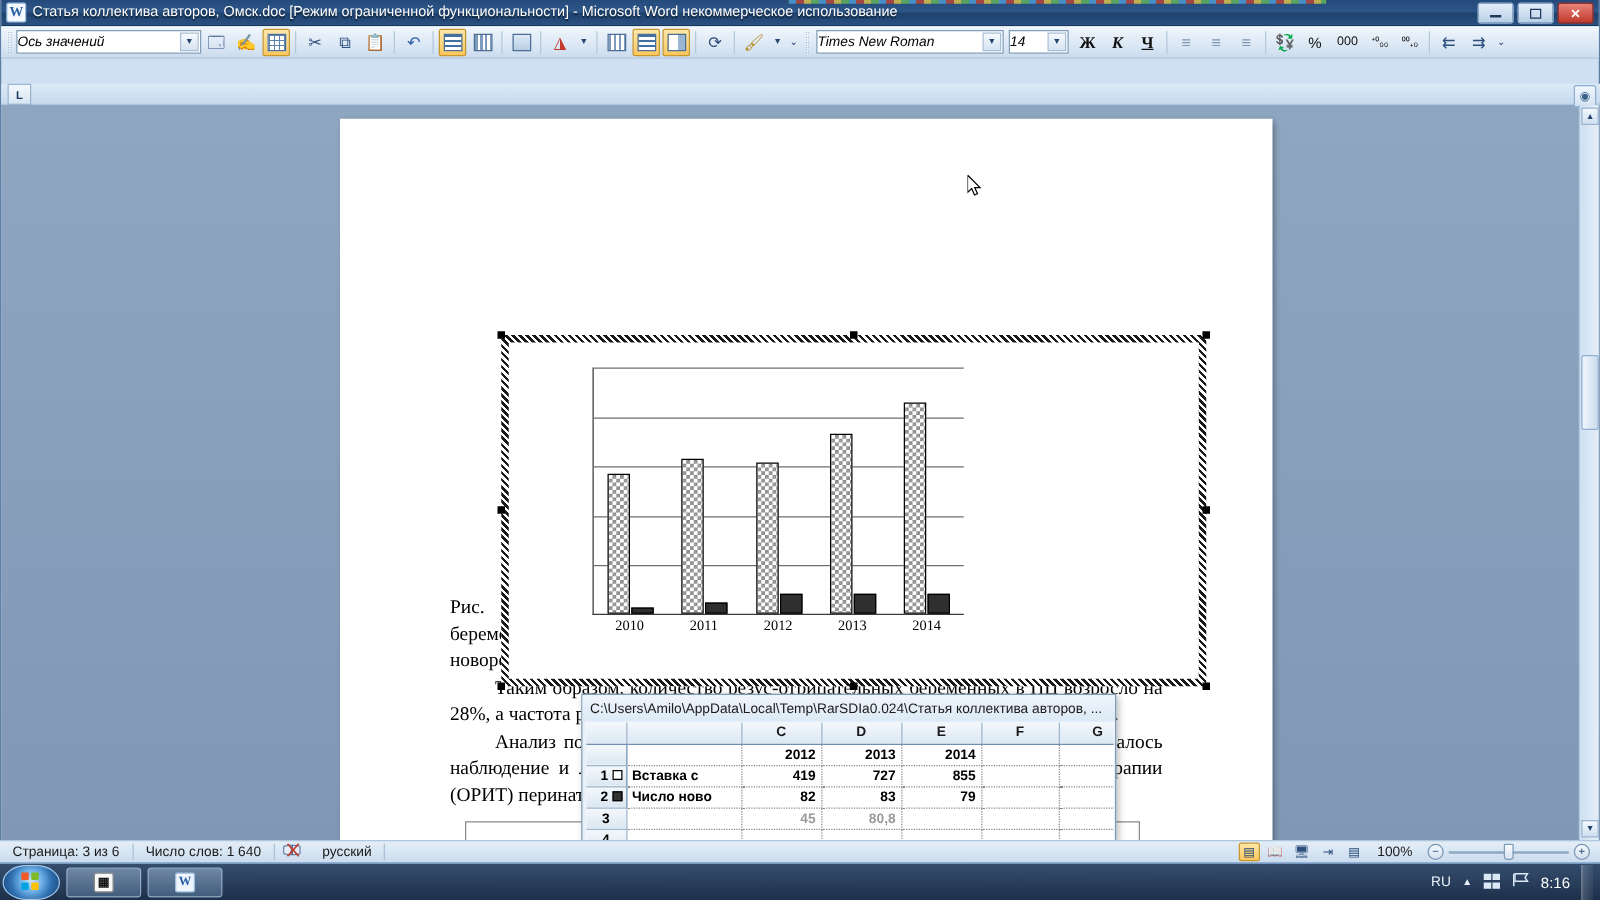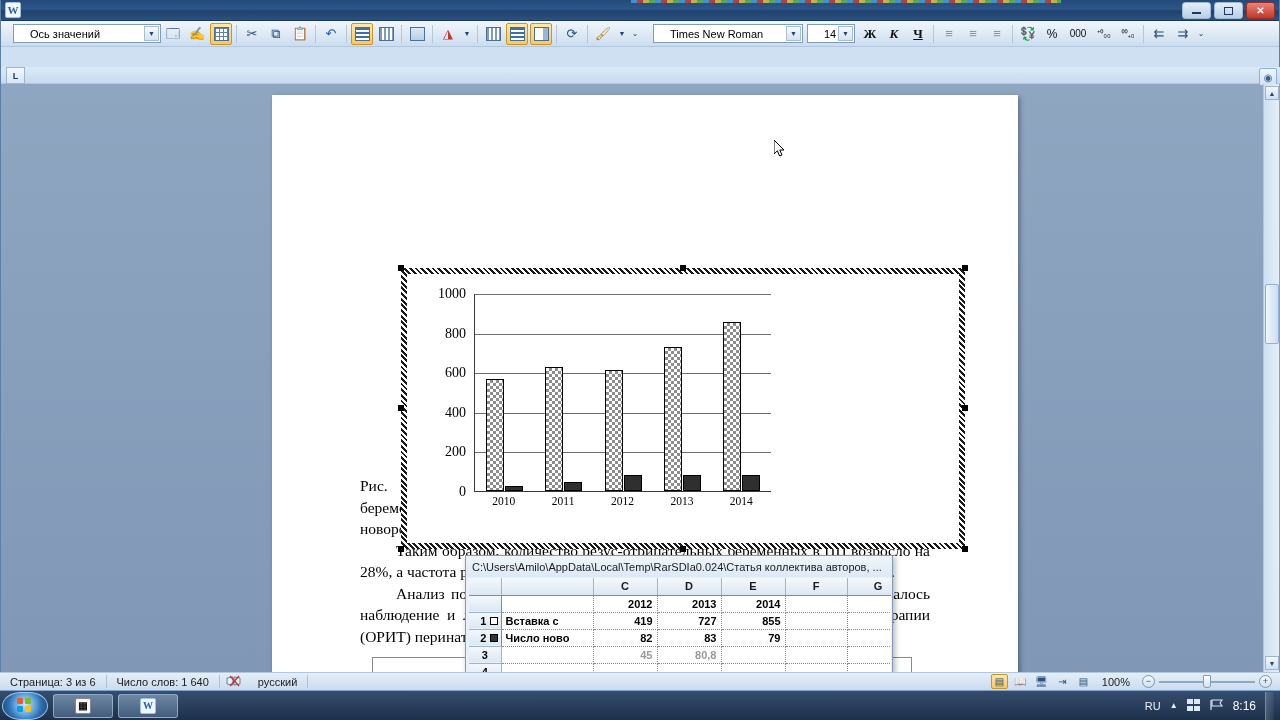--- a/index.html
+++ b/index.html
@@ -86,21 +86,21 @@
   }
   .grip {
     width: 4px; height: 18px; margin: 0 3px;
     background-image: radial-gradient(#ffffff 40%, transparent 41%), radial-gradient(#93aec9 40%, transparent 41%);
     background-size: 2px 2px, 2px 2px;
     background-position: 1px 1px, 0 0;
   }
   .combo {
     height: 19px; background: #fff; border: 1px solid #7f9db9;
     display: flex; align-items: center; font-size: 11px; color: #000;
-    padding-left: 16px; position: relative;
+    padding-left: 0; position: relative; font-style: italic;
   }
   .combo .arrow {
     position: absolute; right: 1px; top: 1px; width: 15px; height: 15px;
     background: linear-gradient(to bottom,#f6fafe,#d5e3f1);
     border: 1px solid #a8bed4;
     display:flex;align-items:center;justify-content:center;
     font-size: 7px; color: #24456e;
   }
   .tb-btn {
     width: 22px; height: 22px; margin: 0 1px;
@@ -395,20 +395,21 @@
 <body>
 
 <div id="app">
   <div class="desktop"></div>
 
   <div class="window">
 
     <div class="titlebar">
       <div class="tl-stripe"></div>
       <div class="win-icon">W</div>
+      <div class="title-text">Статья коллектива авторов, Омск.doc [Режим ограниченной функциональности] - Microsoft Word некоммерческое использование</div>
       <div class="win-buttons">
         <div class="wb">
             <span class="min-glyph"></span>
           </div>
         <div class="wb">
             <span class="max-glyph"></span>
           </div>
         <div class="wb close">
             <span>✕</span>
           </div>
@@ -551,28 +552,20 @@
 
         <div class="bottom-box"></div>
       </div>
 
       <div class="chart-obj">
         <div class="hatch-border"></div>
 
         <div class="chart-inner">
           <div class="plot-wrap">
 
-            <div class="y-labels">
-              <span style="top:7px;">1000</span>
-              <span style="top:46.6px;">800</span>
-              <span style="top:86.2px;">600</span>
-              <span style="top:125.8px;">400</span>
-              <span style="top:165.4px;">200</span>
-              <span style="top:205px;">0</span>
-            </div>
 
             <div class="plot">
               <div class="gridline" style="top:0px;"></div>
               <div class="gridline" style="top:39.6px;"></div>
               <div class="gridline" style="top:79.2px;"></div>
               <div class="gridline" style="top:118.8px;"></div>
               <div class="gridline" style="top:158.4px;"></div>
 
               <div class="bars">
                 <div class="grp">

